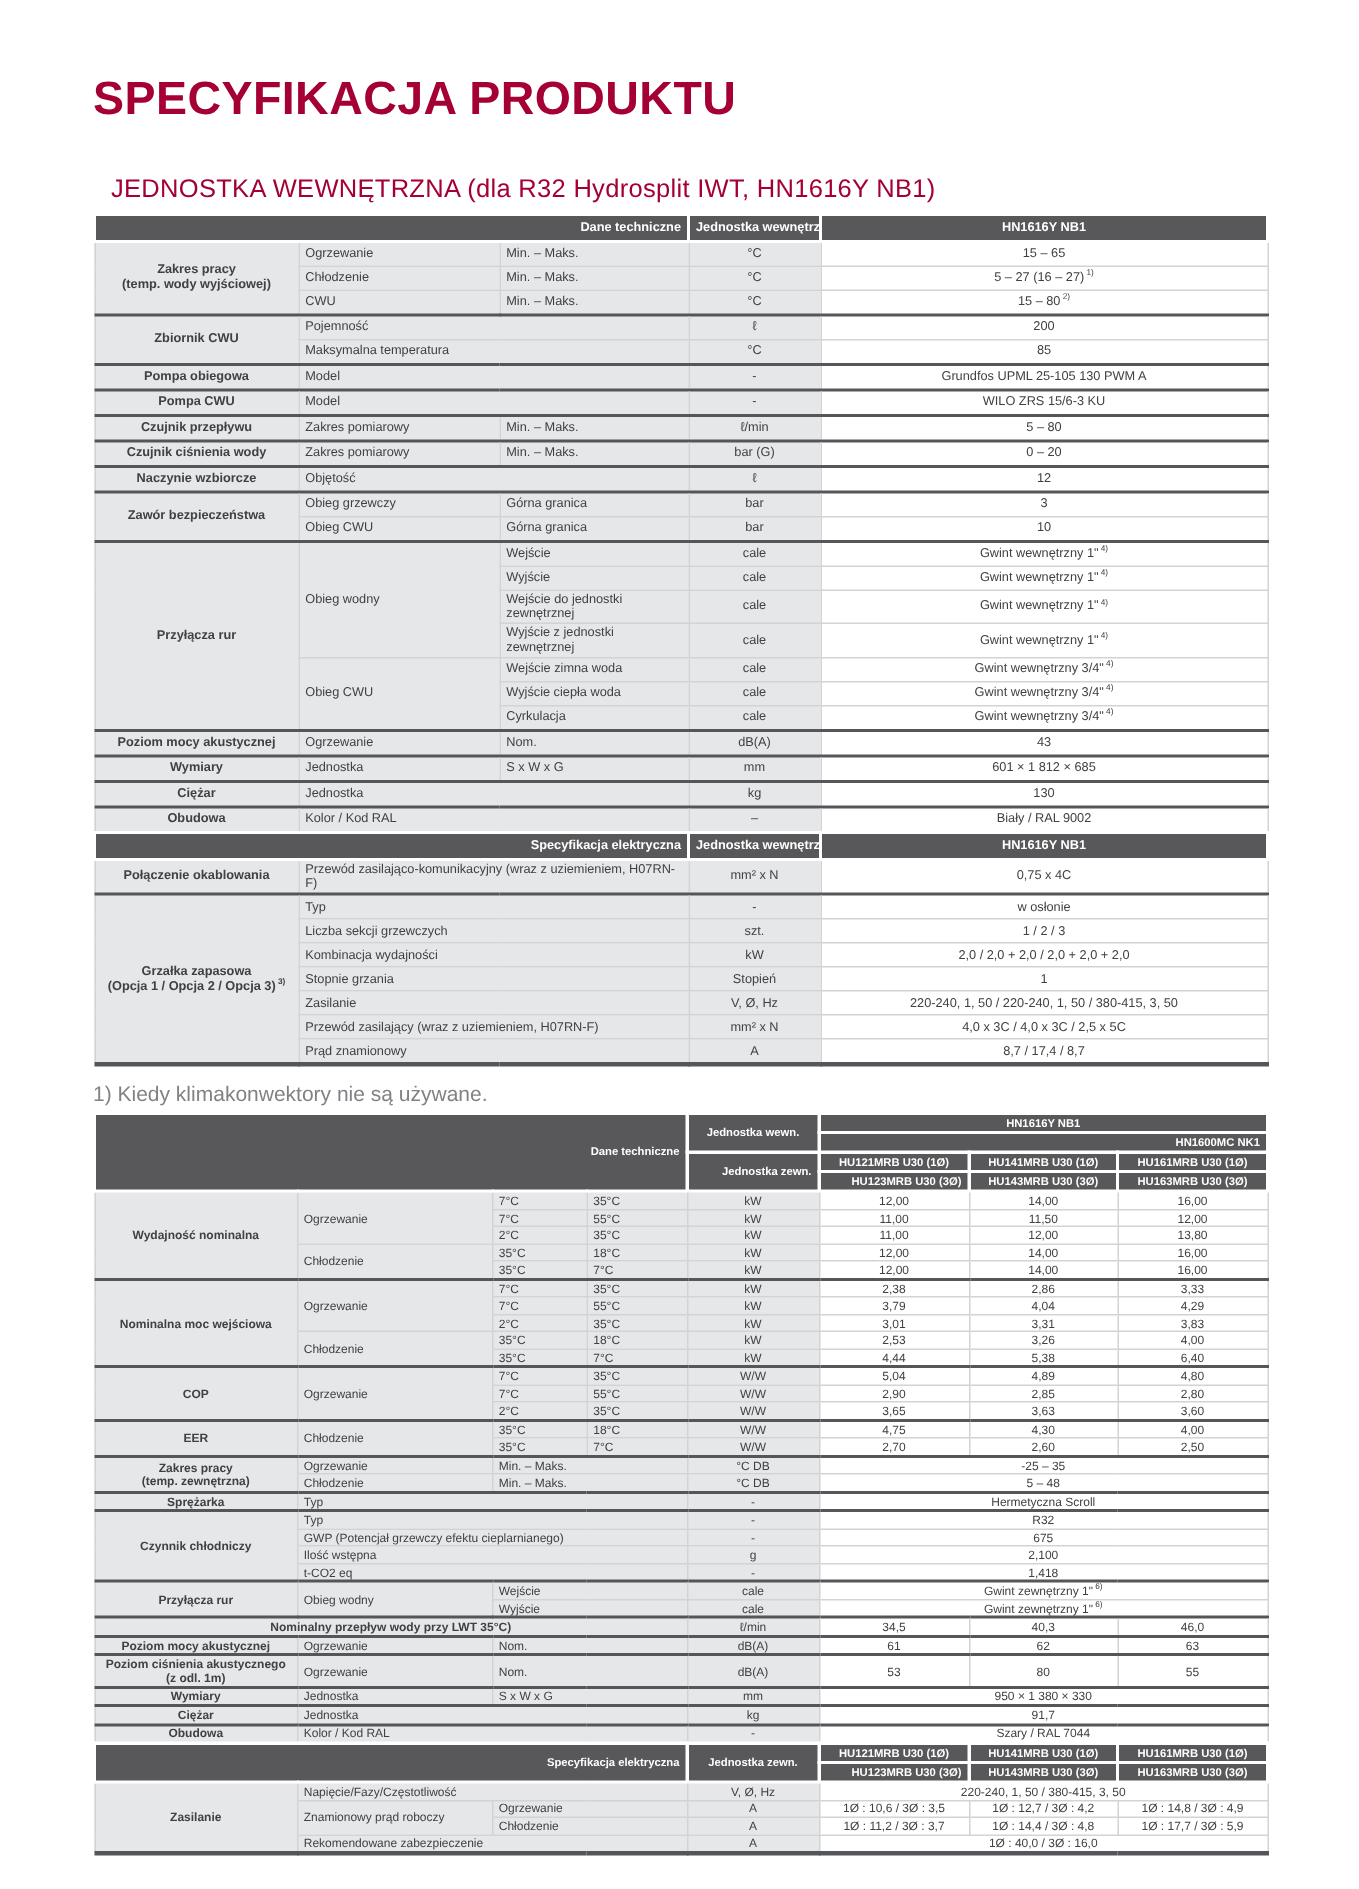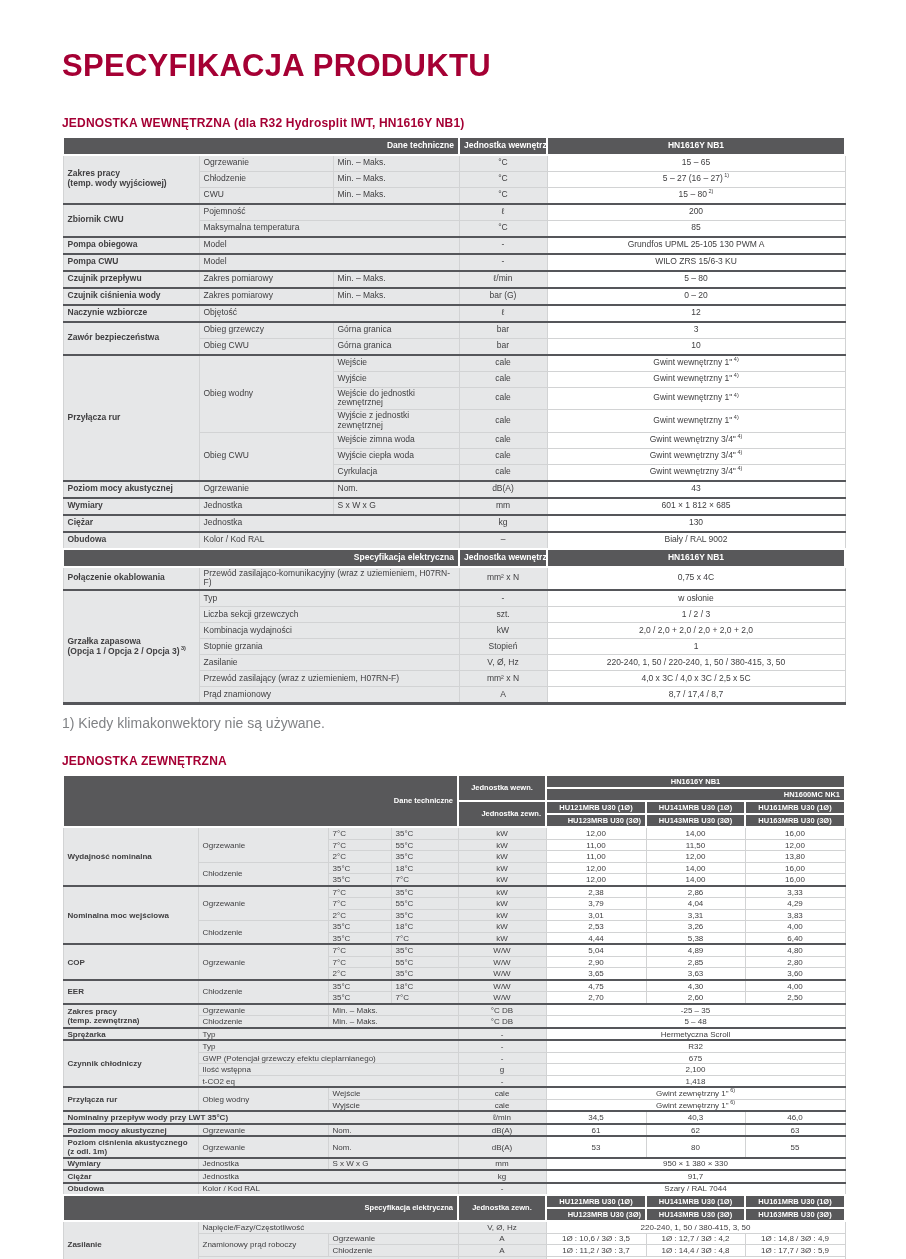--- a/index.html
+++ b/index.html
@@ -7,42 +7,42 @@
     width:906px;height:1259px;background:#ffffff;position:relative;
     font-family:"Liberation Sans",sans-serif;color:#414042;
     -webkit-font-smoothing:antialiased;
   }
   .page{position:absolute;left:62px;top:0;width:782px;}
   .doc-title{
     margin:50px 0 0 0;font-size:31px;font-weight:bold;color:#A50034;
     letter-spacing:0.3px;line-height:1.05;
   }
   .section-heading{
-    font-size:12px;font-weight:bold;color:#A50034;letter-spacing:0.2px;
-    margin:33px 0 6px 0;
+    font-size:17px;font-weight:normal;color:#A50034;letter-spacing:0.2px;
+    margin:33px 0 6px 12px;
   }
   .section-heading.second{margin-top:21px;}
   table{
     width:782px;border-collapse:collapse;table-layout:fixed;
     border-bottom:3px solid #55565A;
   }
   td{
     border:1px solid #D2D3D4;vertical-align:middle;
     padding:1px 4px;line-height:1.15;word-wrap:break-word;
   }
   .t1 td{font-size:8.5px;height:13px;}
   .t2 td{font-size:8px;height:9.5px;padding:0.5px 4px;}
   td.k-h{
     background:#58585A;color:#ffffff;font-weight:bold;text-align:center;
     border:2px solid #ffffff;white-space:nowrap;overflow:hidden;
   }
   .t1 td.k-h{font-size:8.5px;height:14px;}
   .t2 td.k-h{font-size:7.5px;height:10px;}
   td.k-h:first-child{text-align:right;padding-left:6px;}
-  td.k-c{background:#E6E7E8;text-align:left;font-weight:bold;}
+  td.k-c{background:#E6E7E8;text-align:center;font-weight:bold;}
   td.k-s{background:#E6E7E8;text-align:left;font-weight:normal;}
   td.k-u{background:#E6E7E8;text-align:center;}
   td.k-v{background:#ffffff;text-align:center;}
   tr.g td{border-top:2px solid #55565A;}
   tr.sg td{border-top:1px solid #0ea5e9;}
   sup{font-size:5.5px;vertical-align:super;line-height:0;margin-left:1.5px;}
   .table-footnotes{margin:8px 0 0 0;}
   .table-footnotes p{
     margin:0 0 2px 0;font-size:14px;color:#808285;line-height:1.45;
   }
@@ -254,21 +254,20 @@
           <td class="k-u">A</td>
           <td class="k-v">8,7 / 17,4 / 8,7</td>
         </tr>
       </tbody>
     </table>
 
   <div class="table-footnotes">
       <p>1) Kiedy klimakonwektory nie są używane.</p>
     </div>
 
-  <div class="section-heading second">JEDNOSTKA ZEWNĘTRZNA</div>
   <table class="t2">
       <colgroup>
         <col style="width: 135px;">
         <col style="width: 130px;">
         <col style="width: 63px;">
         <col style="width: 67px;">
         <col style="width: 88px;">
         <col style="width: 100px;">
         <col style="width: 99px;">
         <col style="width: 100px;">

